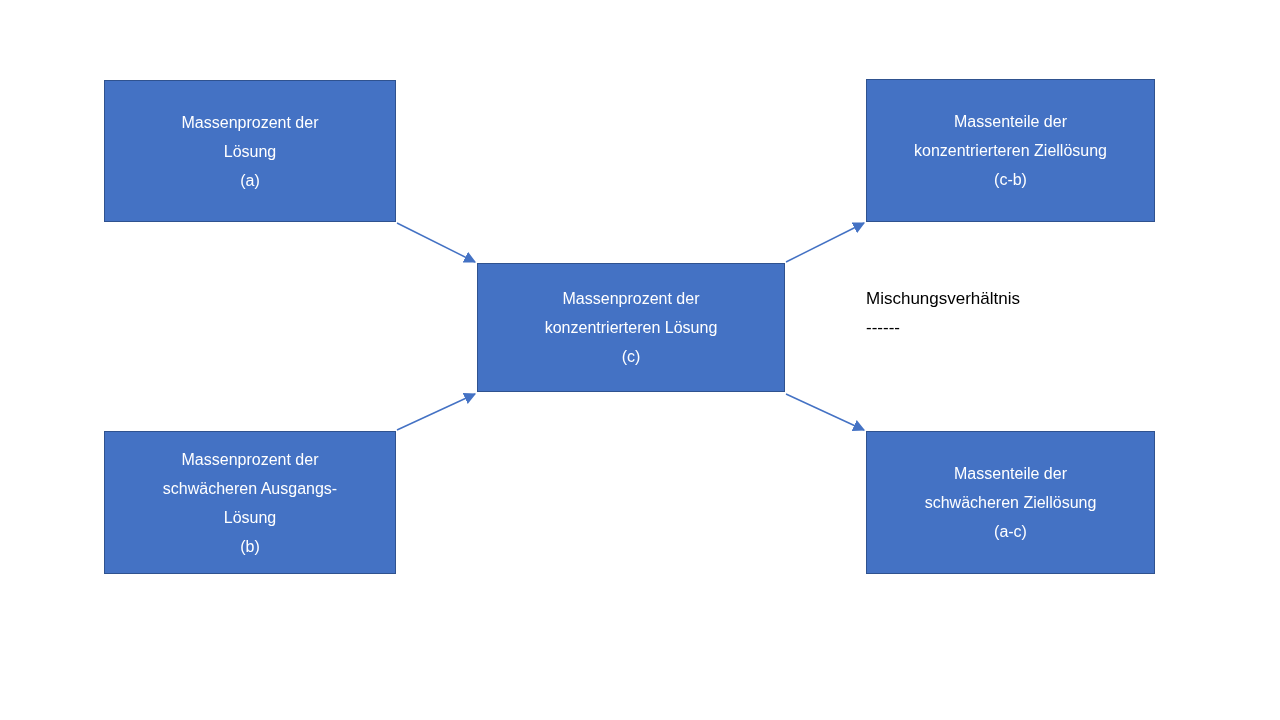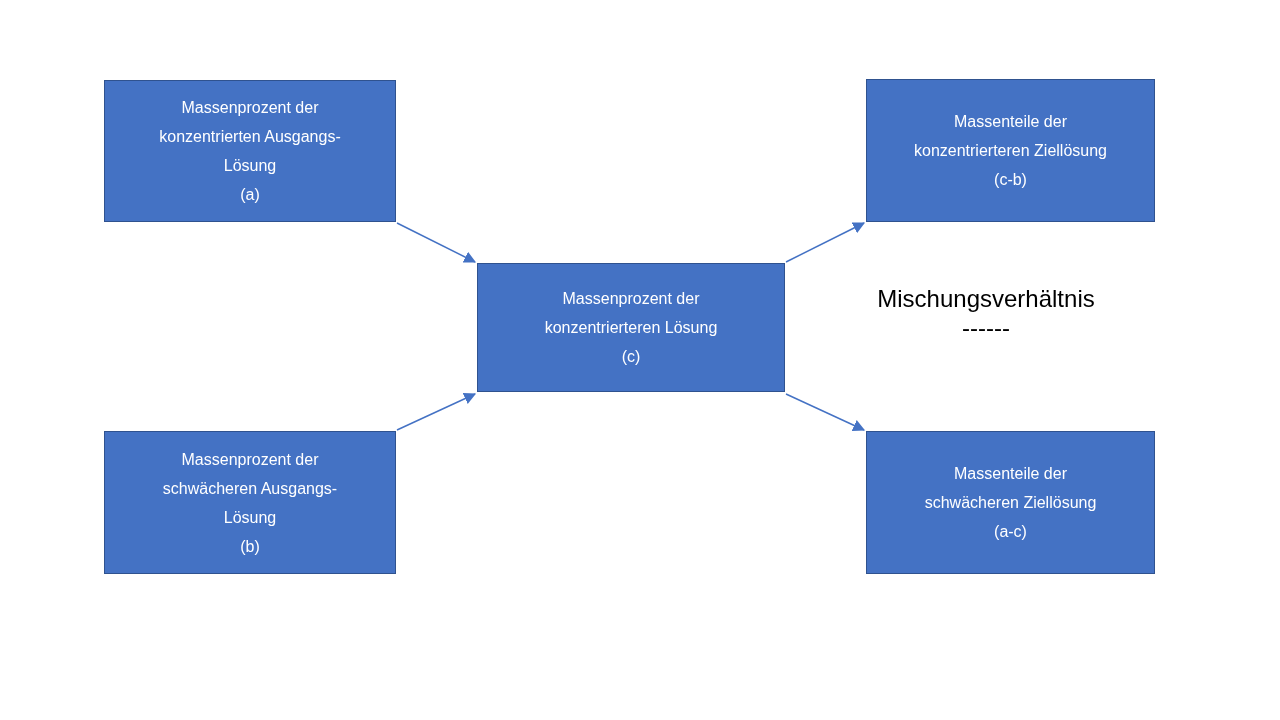--- a/index.html
+++ b/index.html
@@ -37,23 +37,22 @@
   .box-tl { left: 104px; top: 80px;  width: 292px; height: 142px; }
   .box-tr { left: 866px; top: 79px;  width: 289px; height: 143px; }
   .box-c  { left: 477px; top: 263px; width: 308px; height: 129px; }
   .box-bl { left: 104px; top: 431px; width: 292px; height: 143px; }
   .box-br { left: 866px; top: 431px; width: 289px; height: 143px; }
   .note {
     position: absolute;
     left: 866px; top: 284px;
     width: 240px;
     color: var(--note-text, #000000);
-    font-size: 24px;
+    font-size: 17px;
     line-height: 29px;
-    text-align: center;
   }
   svg.connectors {
     position: absolute;
     left: 0; top: 0;
     pointer-events: none;
   }
 </style>
 </head>
 <body style="--bg: #ffffff; --box-fill: #4472c4; --box-border: #2f528f; --box-text: #ffffff; --note-text: #000000;">
 
@@ -66,21 +65,20 @@
       </marker>
     </defs>
     <line x1="397" y1="223" x2="475" y2="262" stroke-width="1.5" marker-end="url(#arrowhead)" stroke="#4472c4"></line>
     <line x1="397" y1="430" x2="475" y2="394" stroke-width="1.5" marker-end="url(#arrowhead)" stroke="#4472c4"></line>
     <line x1="786" y1="262" x2="864" y2="223" stroke-width="1.5" marker-end="url(#arrowhead)" stroke="#4472c4"></line>
     <line x1="786" y1="394" x2="864" y2="430" stroke-width="1.5" marker-end="url(#arrowhead)" stroke="#4472c4"></line>
   </svg>
 
   <div class="box box-tl">
     <span>Massenprozent der</span>
-    <span>konzentrierten Ausgangs-</span>
     <span>Lösung</span>
     <span>(a)</span>
   </div>
 
   <div class="box box-tr">
     <span>Massenteile der</span>
     <span>konzentrierteren Ziellösung</span>
     <span>(c-b)</span>
   </div>
 

